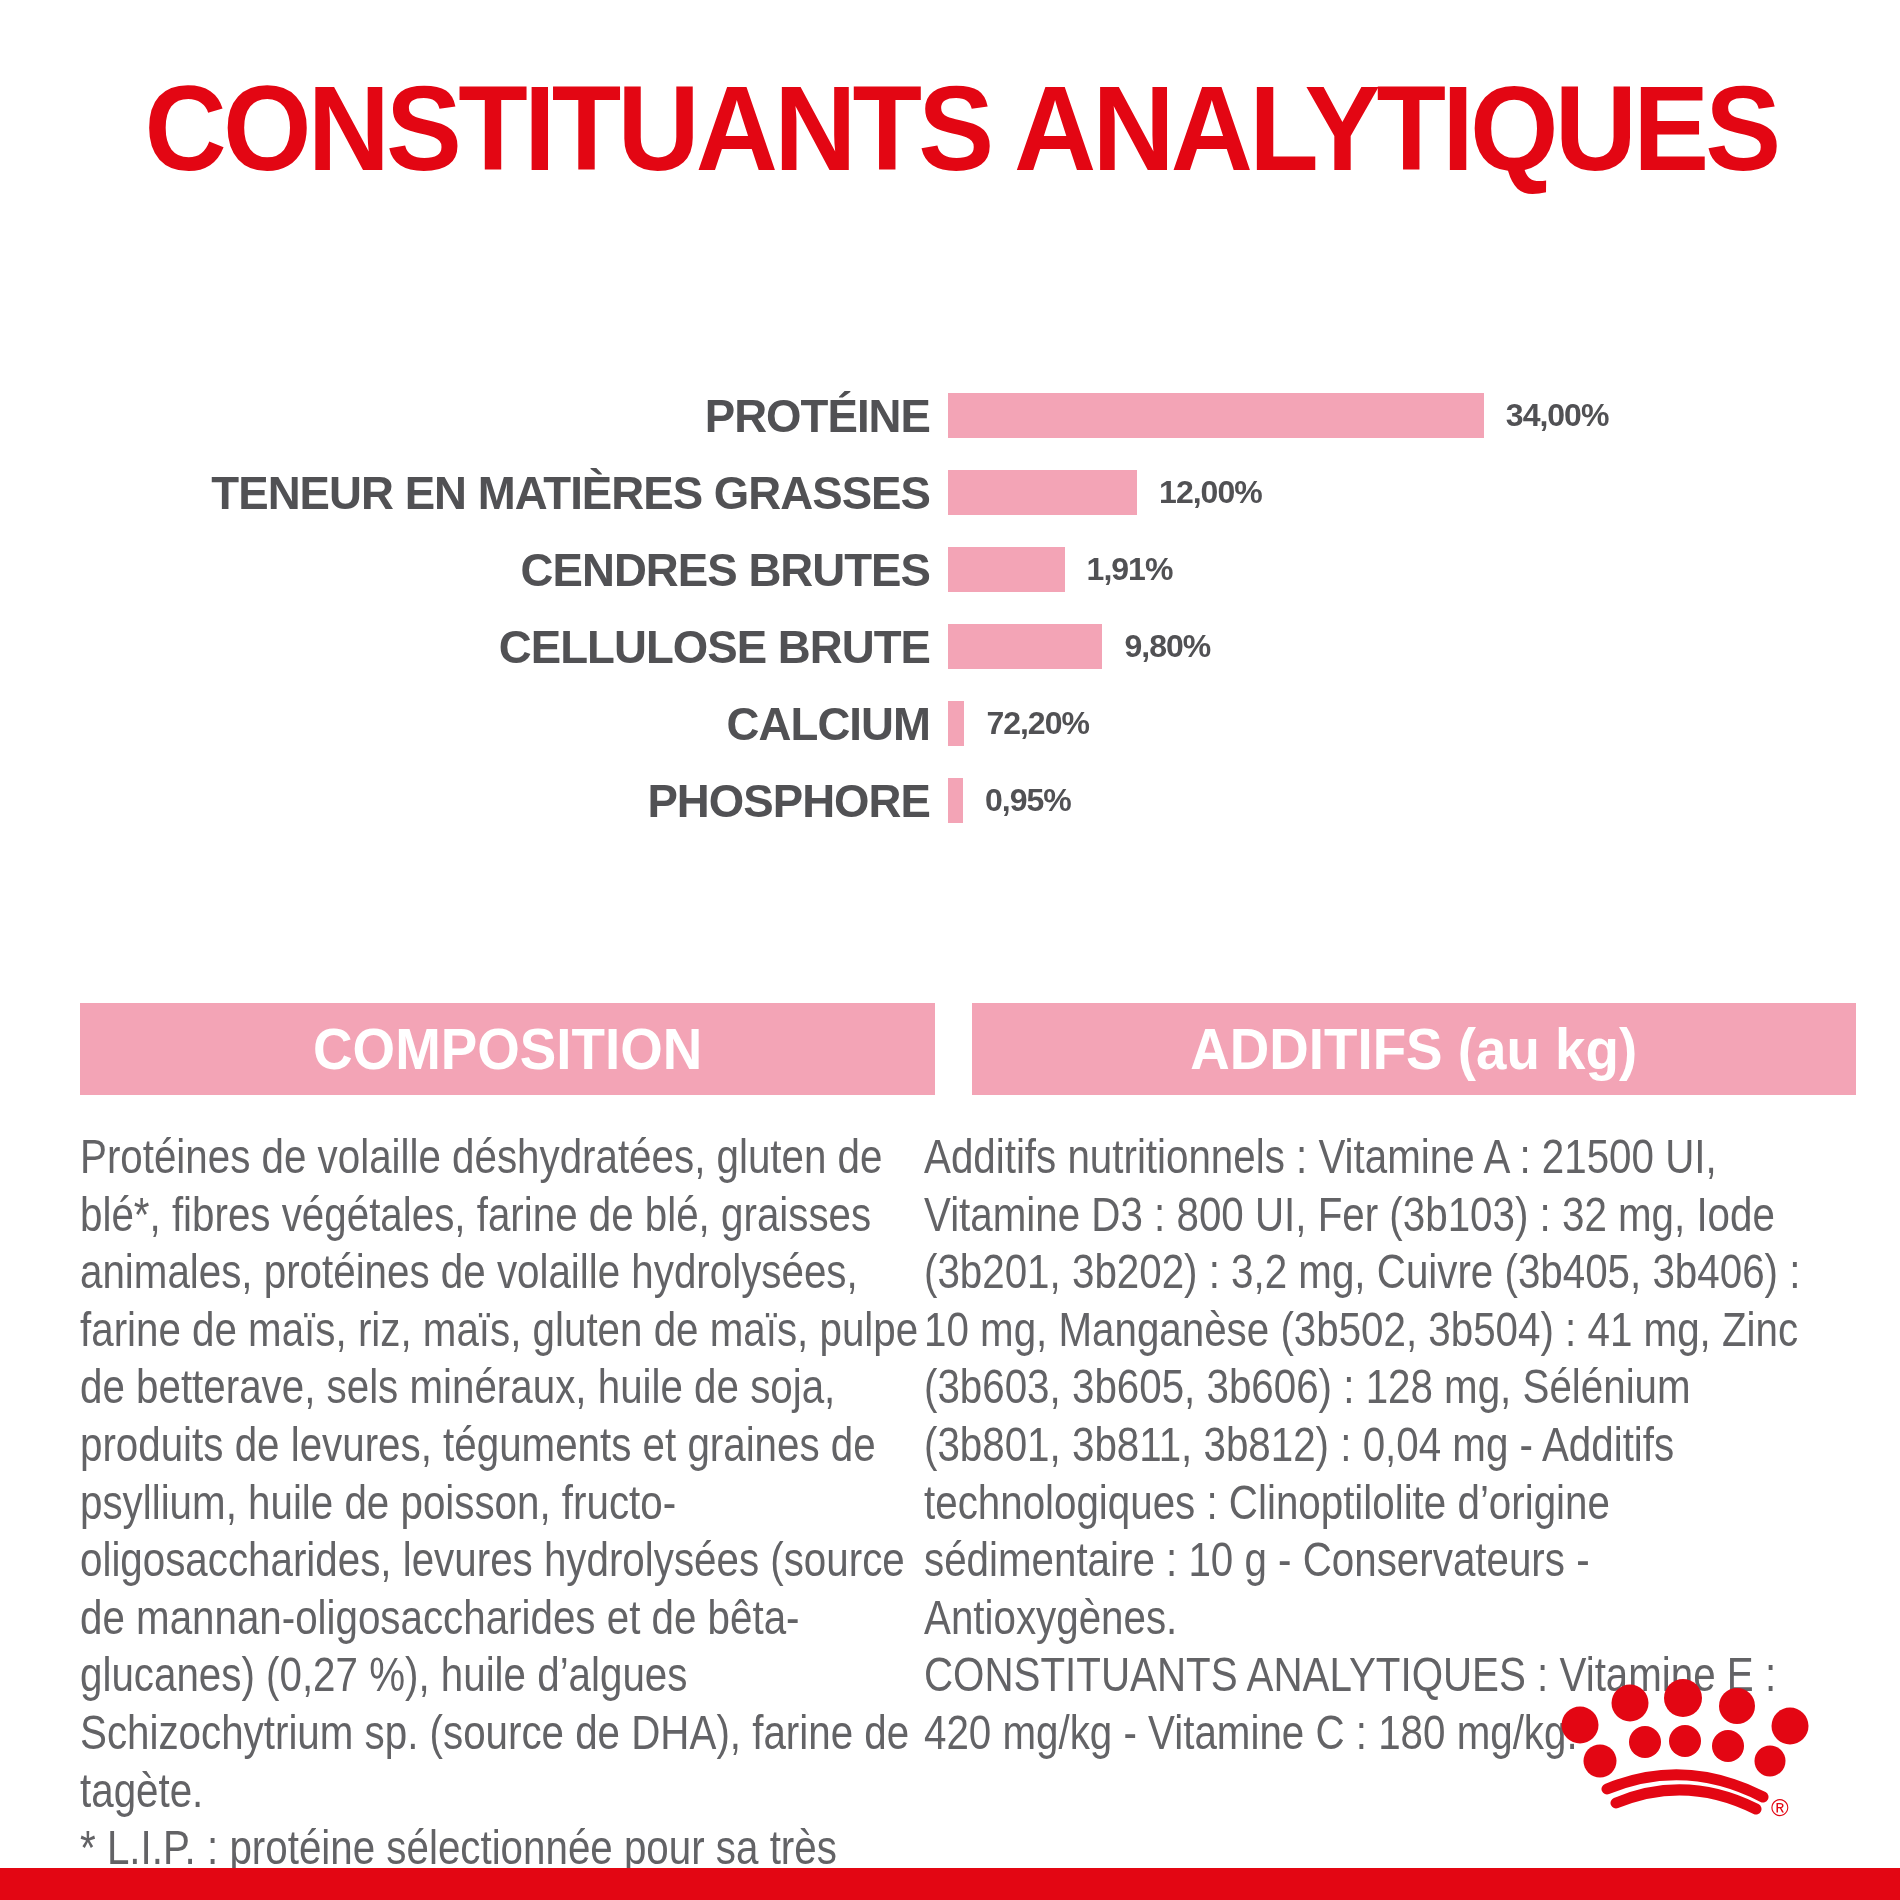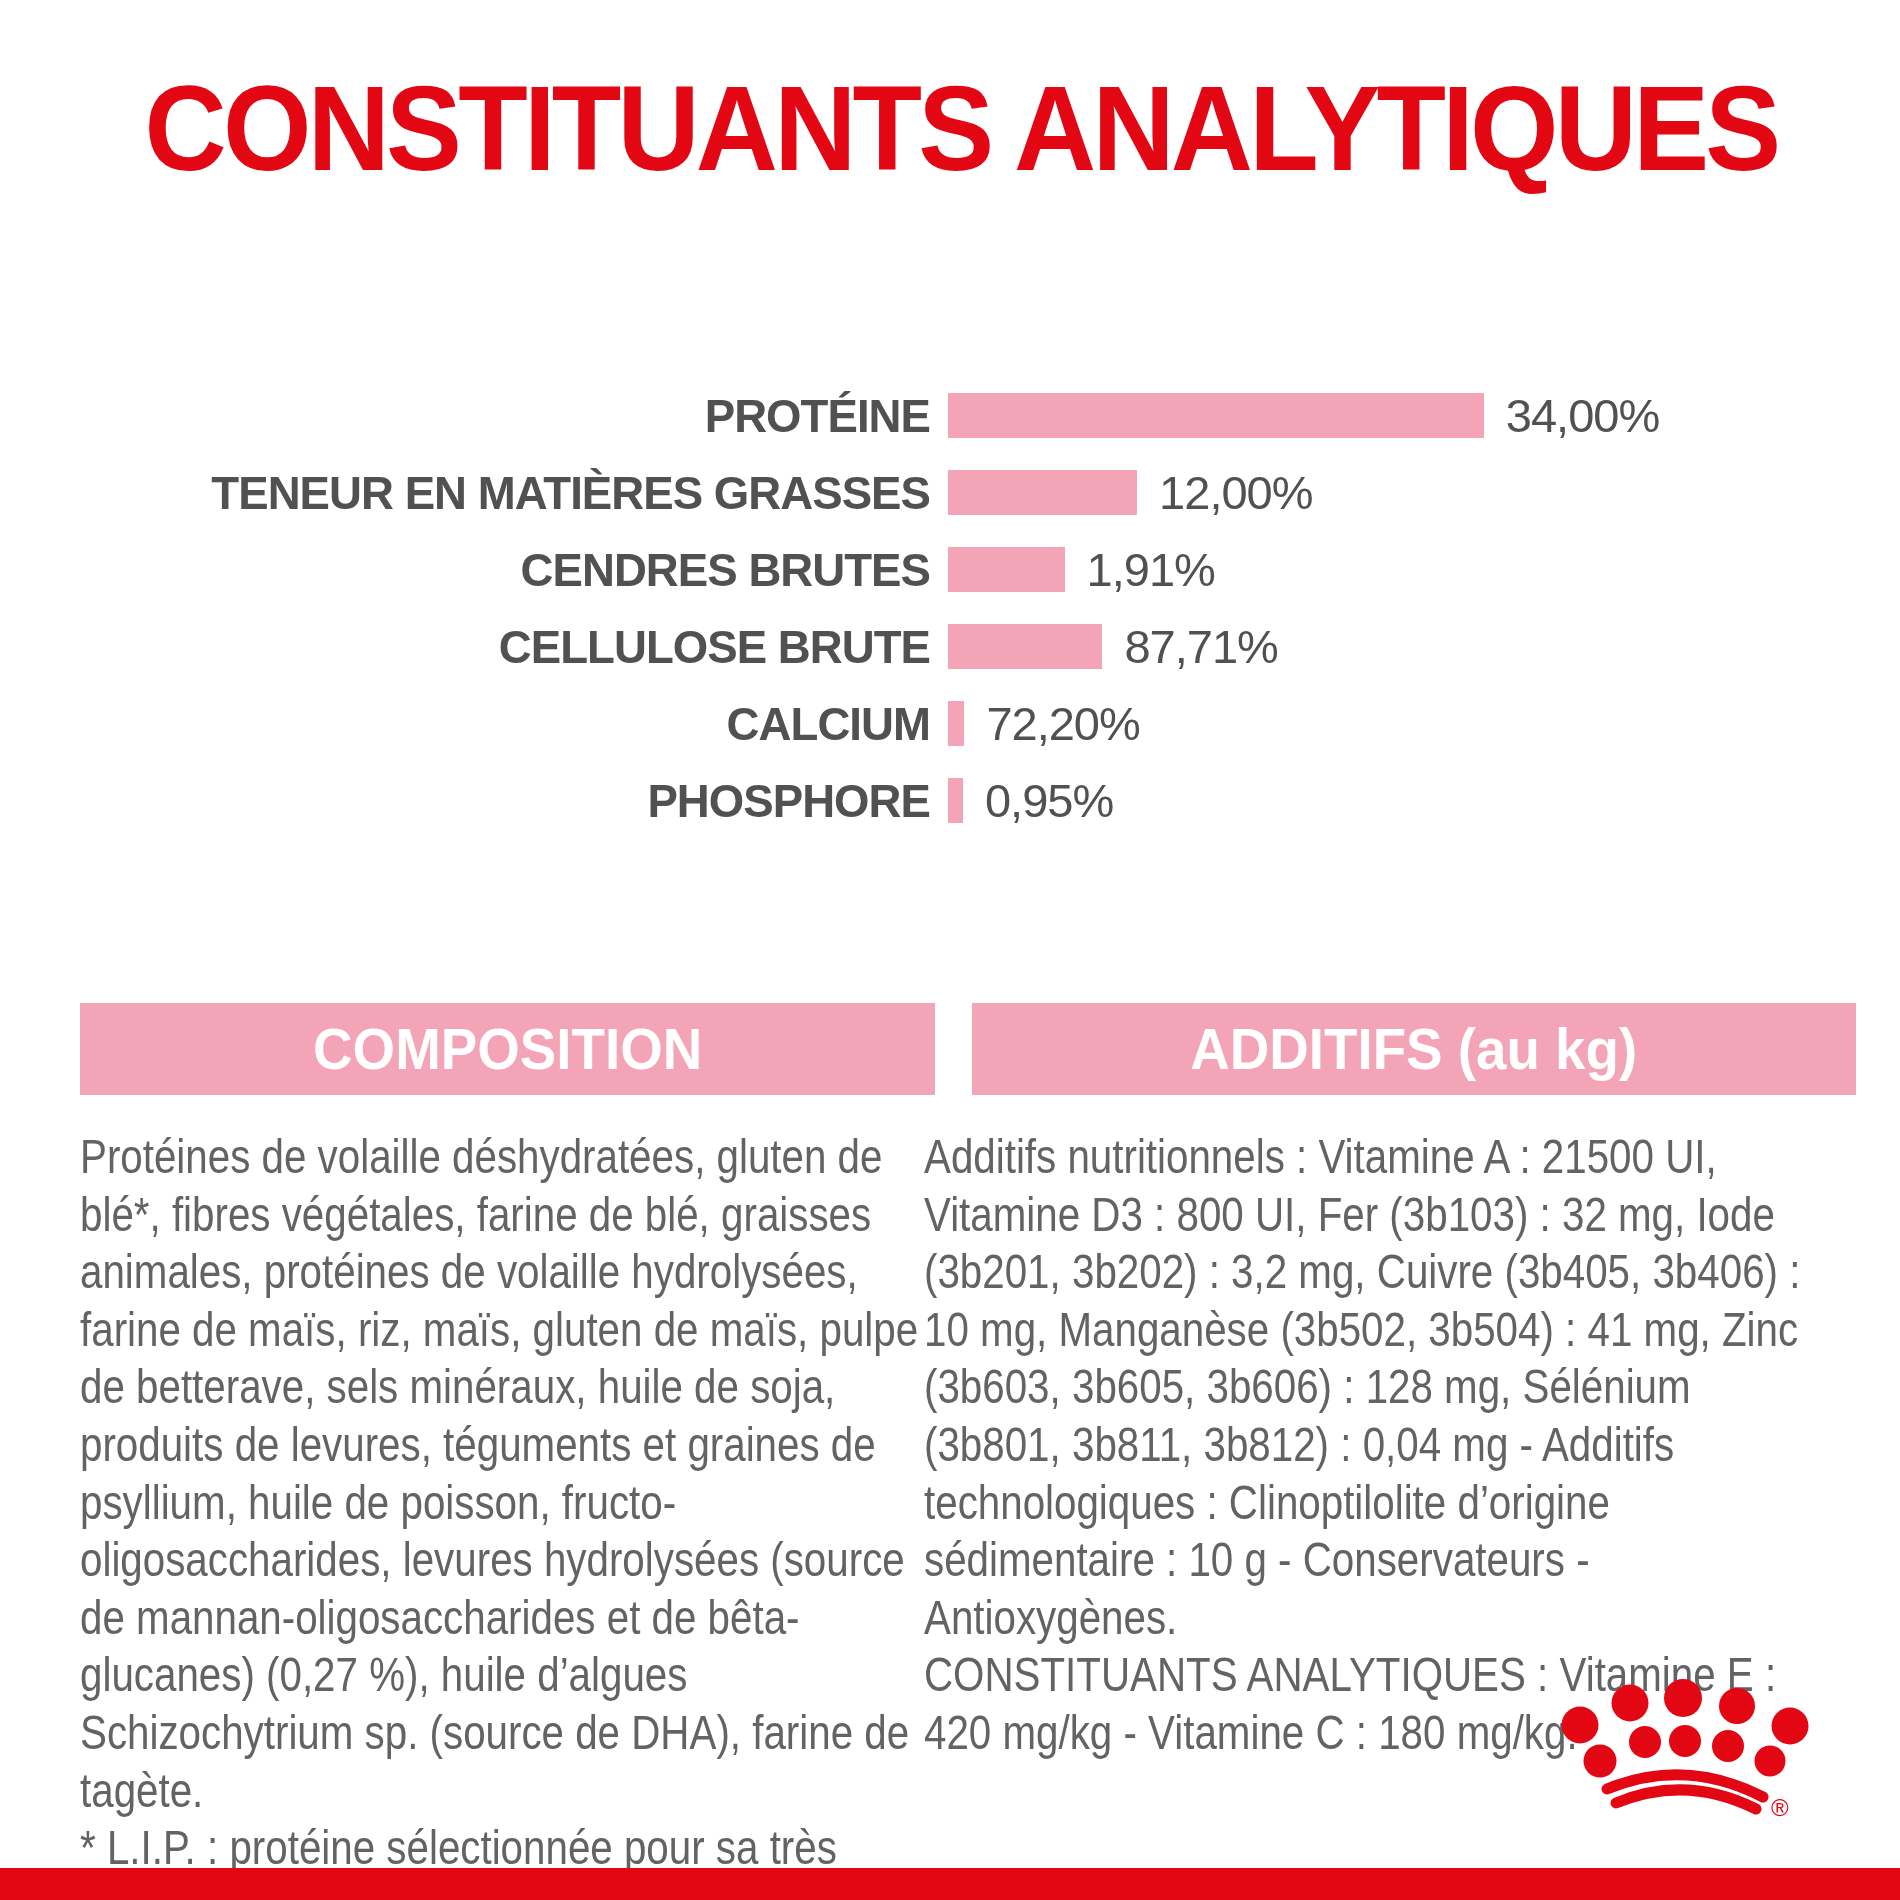--- a/index.html
+++ b/index.html
@@ -41,21 +41,21 @@
     white-space:nowrap;
   }
   .chart-bar{
     height:45px;
     margin-left:18px;
     background:#f3a4b6;
     flex:0 0 auto;
   }
   .chart-value{
     margin-left:22px;
-    font-size:47px;font-weight:normal;
+    font-size:32px;font-weight:bold;
     letter-spacing:-1px;
     color:#515154;
     white-space:nowrap;
   }
   
   .banner{
     position:absolute;top:1003px;height:92px;
     background:#f3a4b6;
     display:flex;align-items:center;justify-content:center;
   }
@@ -116,21 +116,21 @@
         <div class="chart-value">12,00%</div>
       </div>
       <div class="chart-row">
         <div class="chart-label">CENDRES BRUTES</div>
         <div class="chart-bar" style="width: 116.624px; background: rgb(243, 164, 182);"></div>
         <div class="chart-value">1,91%</div>
       </div>
       <div class="chart-row">
         <div class="chart-label">CELLULOSE BRUTE</div>
         <div class="chart-bar" style="width: 154.448px; background: rgb(243, 164, 182);"></div>
-        <div class="chart-value">87,71%</div>
+        <div class="chart-value">9,80%</div>
       </div>
       <div class="chart-row">
         <div class="chart-label">CALCIUM</div>
         <div class="chart-bar" style="width: 16.3904px; background: rgb(243, 164, 182);"></div>
         <div class="chart-value">72,20%</div>
       </div>
       <div class="chart-row">
         <div class="chart-label">PHOSPHORE</div>
         <div class="chart-bar" style="width: 14.972px; background: rgb(243, 164, 182);"></div>
         <div class="chart-value">0,95%</div>

